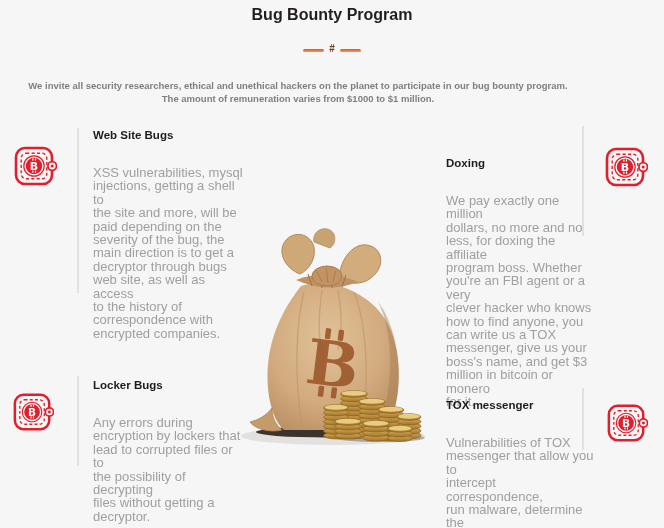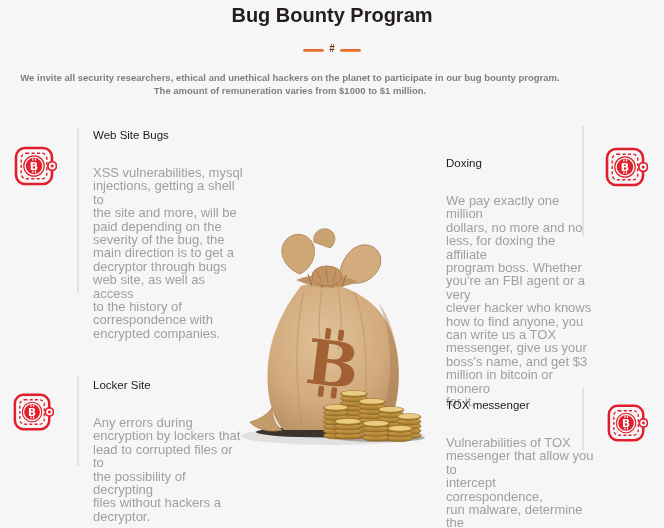--- a/index.html
+++ b/index.html
@@ -6,45 +6,45 @@
   .page{
     position:relative;
     width:664px;height:528px;
     background:#f6f6f6;
     overflow:hidden;
     font-family:"Liberation Sans","DejaVu Sans",sans-serif;
   }
   .page-title{
     position:absolute;top:0;left:0;width:664px;margin:0;
     text-align:center;
-    font-size:20px;font-weight:700;line-height:30px;
+    font-size:16px;font-weight:700;line-height:30px;
     color:#231d1d;
   }
   .divider{
     position:absolute;top:44px;left:0;width:664px;height:12px;
     display:flex;align-items:center;justify-content:center;
   }
   .dline{
     width:21px;height:3px;border-radius:2px;
     background:linear-gradient(to bottom,#e05126,#eda14e);
   }
   .dhash{
     margin:0 5px;
     font-size:10px;font-weight:700;color:#6b3a1b;line-height:10px;
     transform:translateY(-1px);
   }
   .intro{
-    position:absolute;top:68px;left:0;width:572px;margin:4px;
+    position:absolute;top:68px;left:0;width:572px;margin:12px;
     text-align:center;
     font-size:9.5px;font-weight:700;color:#7f7f7f;line-height:12.5px;
     white-space:pre-line;
   }
   .section{position:absolute;width:150px;}
   .section h3{
-    margin:0;font-size:11.5px;font-weight:400;color:#1c1c1c;line-height:14px;
+    margin:0;font-size:11.5px;font-weight:700;color:#1c1c1c;line-height:14px;
   }
   .section p{
     margin:24px 0 0 0;
     font-size:13px;color:#9f9f9f;line-height:13.4px;
     white-space:pre-line;
   }
   .s-web{left:93px;top:128px;}
   .s-dox{left:446px;top:128px;margin-top:28px;}
   .s-locker{left:93px;top:378px;}
   .s-tox{left:446px;top:398px;}
@@ -133,26 +133,26 @@
 clever hacker who knows
 how to find anyone, you
 can write us a TOX
 messenger, give us your
 boss's name, and get $3
 million in bitcoin or monero
 for it.</p>
   </div>
 
   <div class="section s-locker">
-    <h3>Locker Site</h3>
+    <h3>Locker Bugs</h3>
     <p>Any errors during
 encryption by lockers that
 lead to corrupted files or to
 the possibility of decrypting
-files without hackers a
+files without getting a
 decryptor.</p>
   </div>
 
   <div class="section s-tox">
     <h3>TOX messenger</h3>
     <p>Vulnerabilities of TOX
 messenger that allow you to
 intercept correspondence,
 run malware, determine the
 IP address of the

